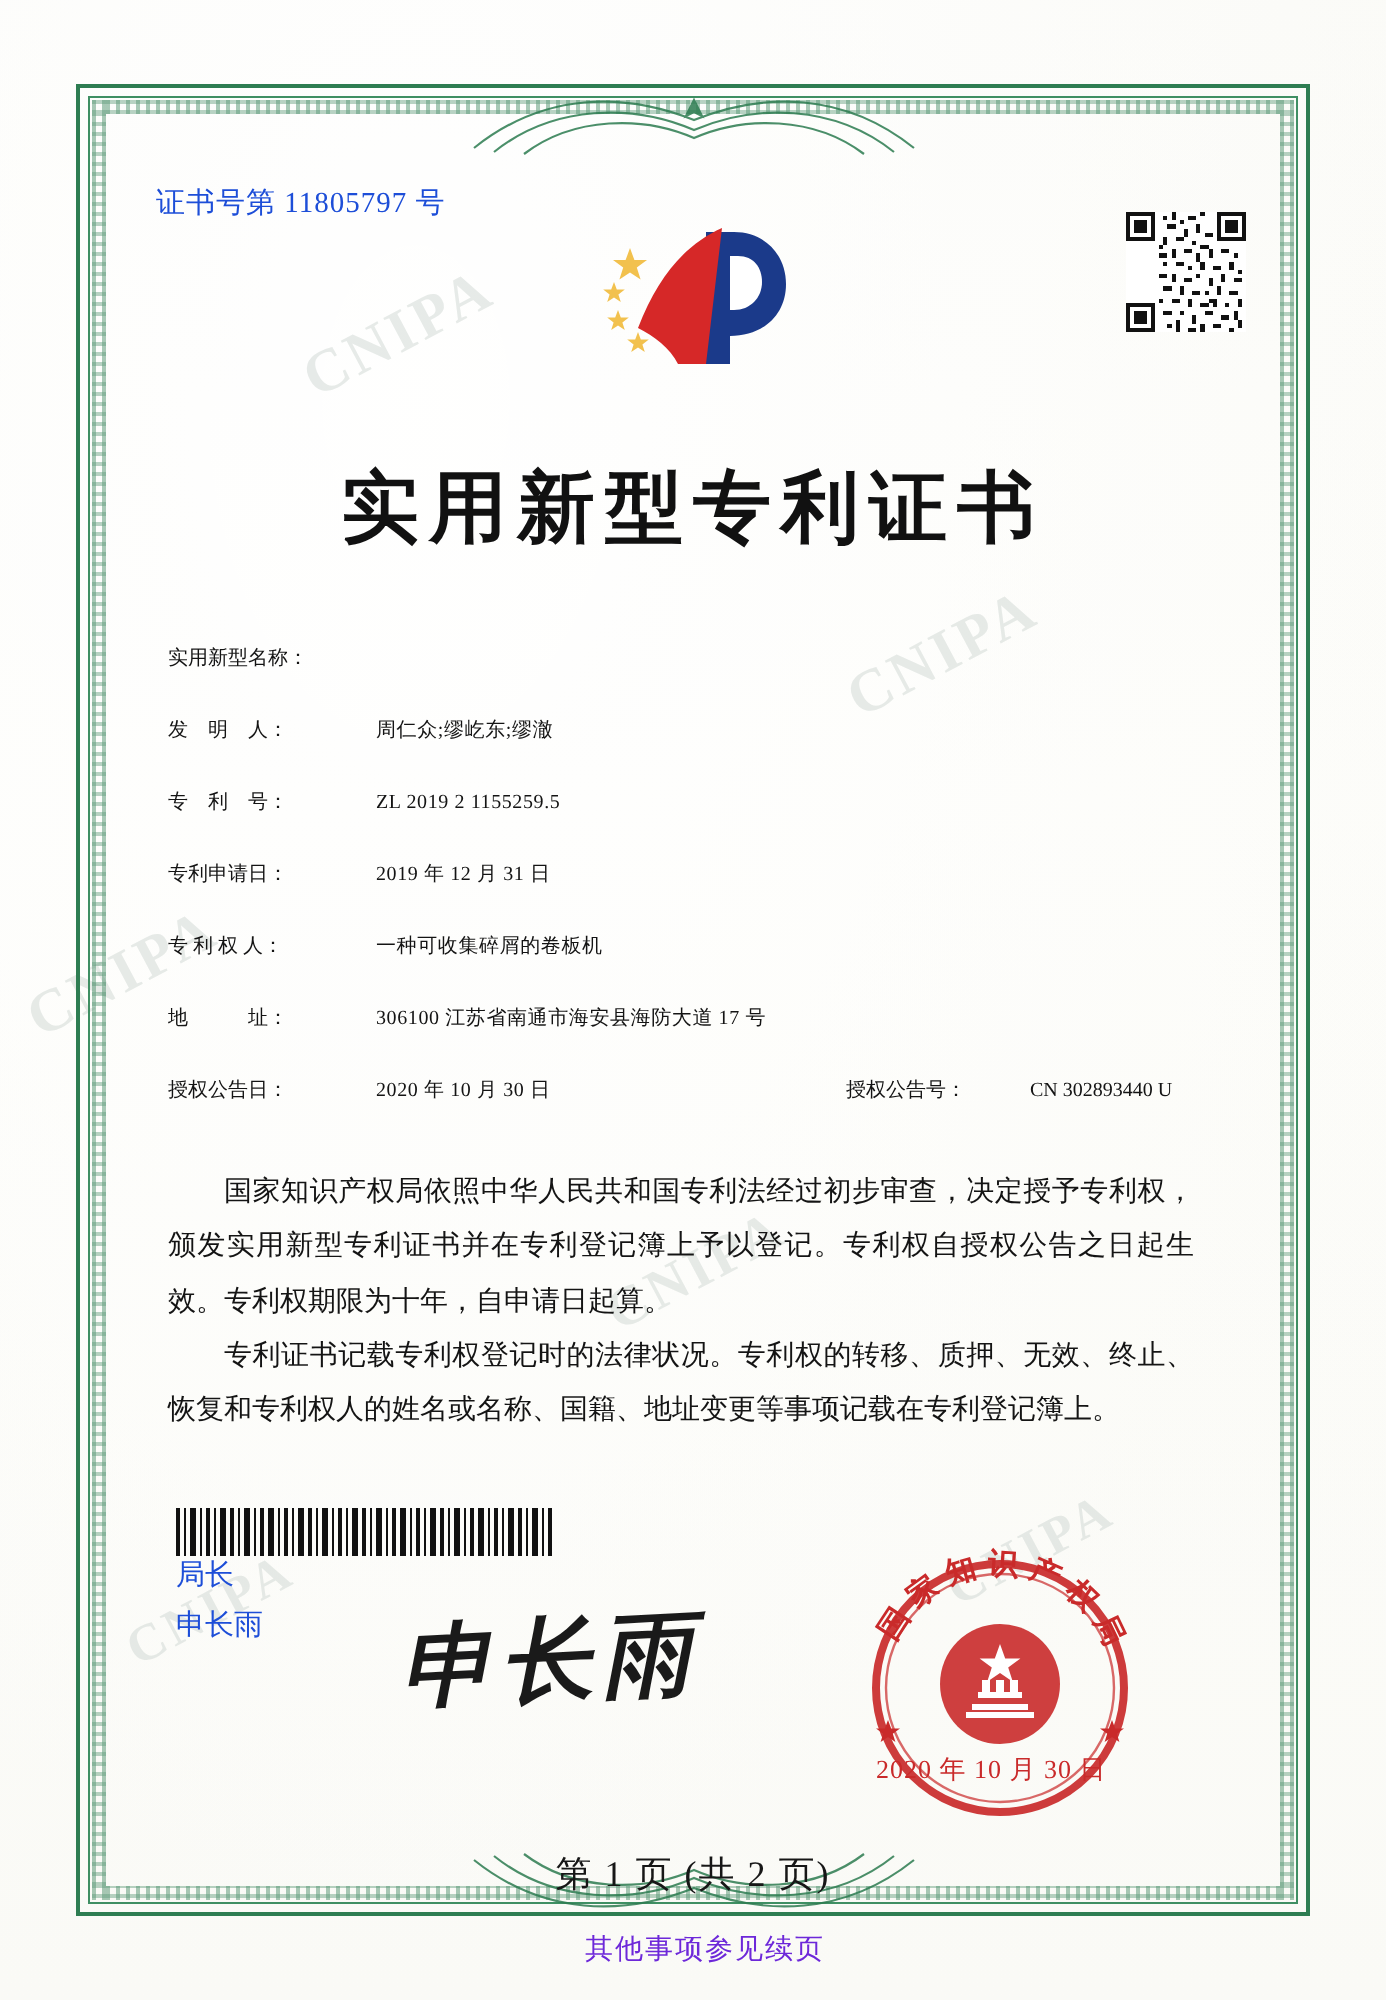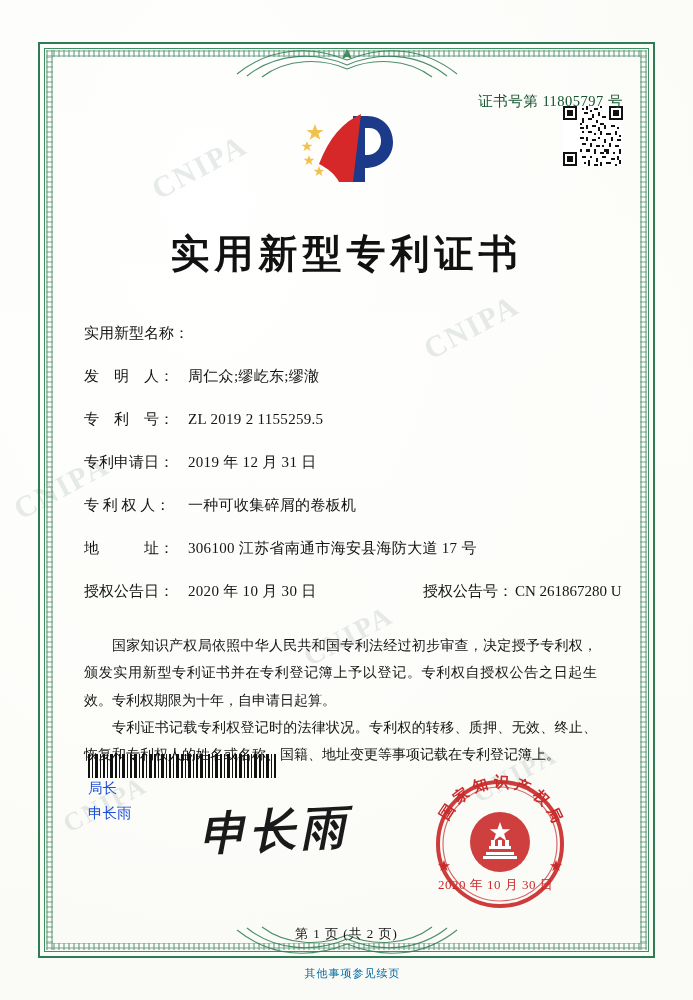--- a/index.html
+++ b/index.html
@@ -117,24 +117,23 @@
   
   .content {
     position: absolute;
     left: 70px;
     top: 92px;
     width: 553px;
   }
 
   .cert-no {
     font-size: 14.5px;
-    color: #14532d;
+    color: #1d4ed8;
     letter-spacing: .5px;
     margin-left: 8px;
-    text-align: right;
   }
 
   
   .logo {
     position: absolute;
     left: 295px;
     top: 108px;
     width: 110px;
     height: 78px;
   }
@@ -158,21 +157,21 @@
     font-family: "Liberation Serif", "DejaVu Serif", serif;
   }
 
   .fields {
     margin-top: 42px;
     padding-left: 14px;
   }
   .field-row {
     display: flex;
     align-items: baseline;
-    font-size: 15px;
+    font-size: 10px;
     color: #141414;
     margin-bottom: 22px;
     line-height: 1.4;
     justify-content: space-between;
   }
   .f-label {
     width: 104px;
     flex: 0 0 104px;
     letter-spacing: 0;
     white-space: nowrap;
@@ -252,33 +251,33 @@
     letter-spacing: .5px;
     font-family: "Liberation Serif", serif;
   }
 
   .page-num {
     position: absolute;
     left: 0;
     right: 0;
     top: 925px;
     text-align: center;
-    font-size: 13px;
+    font-size: 18px;
     color: #171717;
     letter-spacing: 1px;
   }
 
   .footer-note {
     position: absolute;
     left: 12px;
     right: 0;
     top: 966px;
     text-align: center;
-    font-size: 11px;
-    color: #0369a1;
+    font-size: 14px;
+    color: #6d28d9;
     letter-spacing: 1px;
   }
 </style>
 </head>
 <body>
 
 <div class="page">
   <div class="page-tint"></div>
 
   <div class="watermark wm1">CNIPA</div>
@@ -433,21 +432,21 @@
         <span class="f-value">一种可收集碎屑的卷板机</span>
       </div>
       <div class="field-row">
         <span class="f-label">地　　　址：</span>
         <span class="f-value">306100 江苏省南通市海安县海防大道 17 号</span>
       </div>
       <div class="field-row double">
         <span class="f-label">授权公告日：</span>
         <span class="f-value">2020 年 10 月 30 日</span>
         <span class="f-label2">授权公告号：</span>
-        <span class="f-value2">CN 261867280 U</span>
+        <span class="f-value2">CN 302893440 U</span>
       </div>
     </div>
 
     <div class="paragraphs">
       <p>国家知识产权局依照中华人民共和国专利法经过初步审查，决定授予专利权，颁发实用新型专利证书并在专利登记簿上予以登记。专利权自授权公告之日起生效。专利权期限为十年，自申请日起算。</p>
       <p>专利证书记载专利权登记时的法律状况。专利权的转移、质押、无效、终止、恢复和专利权人的姓名或名称、国籍、地址变更等事项记载在专利登记簿上。</p>
     </div>
   </div>
 
   <svg class="barcode" viewBox="0 0 190 24" shape-rendering="crispEdges">

